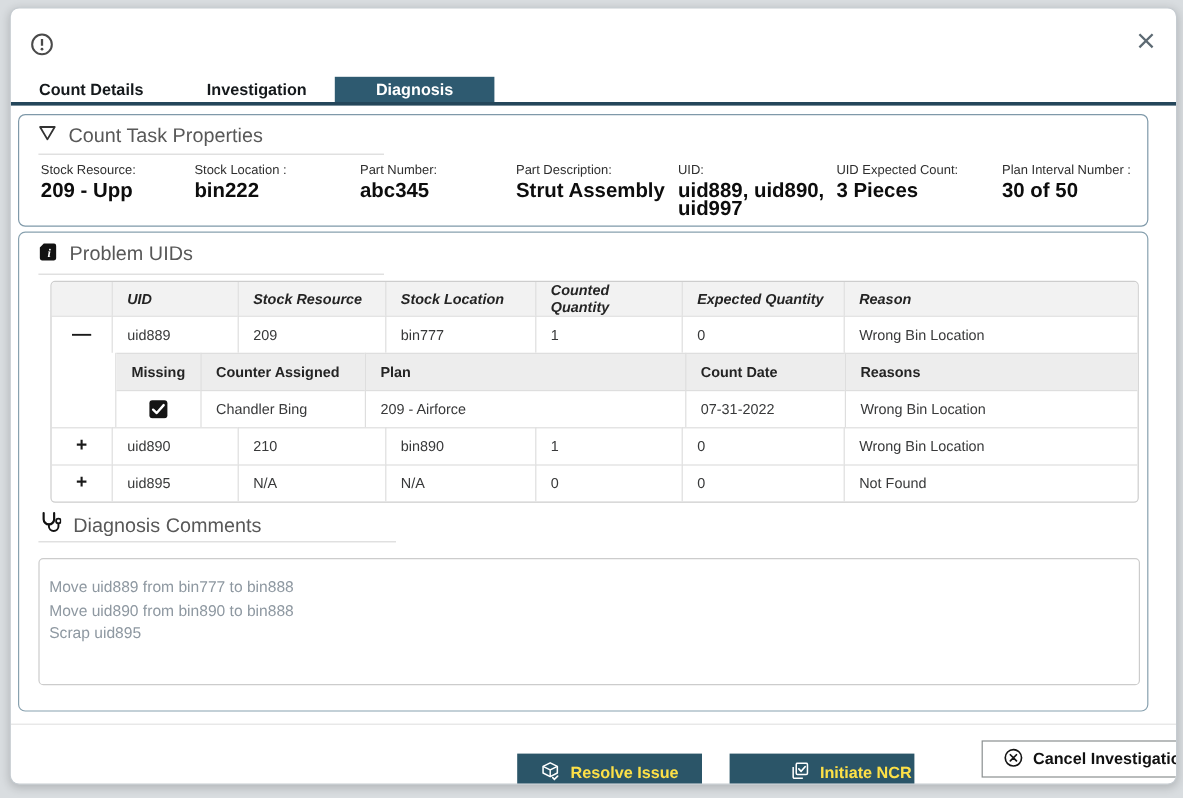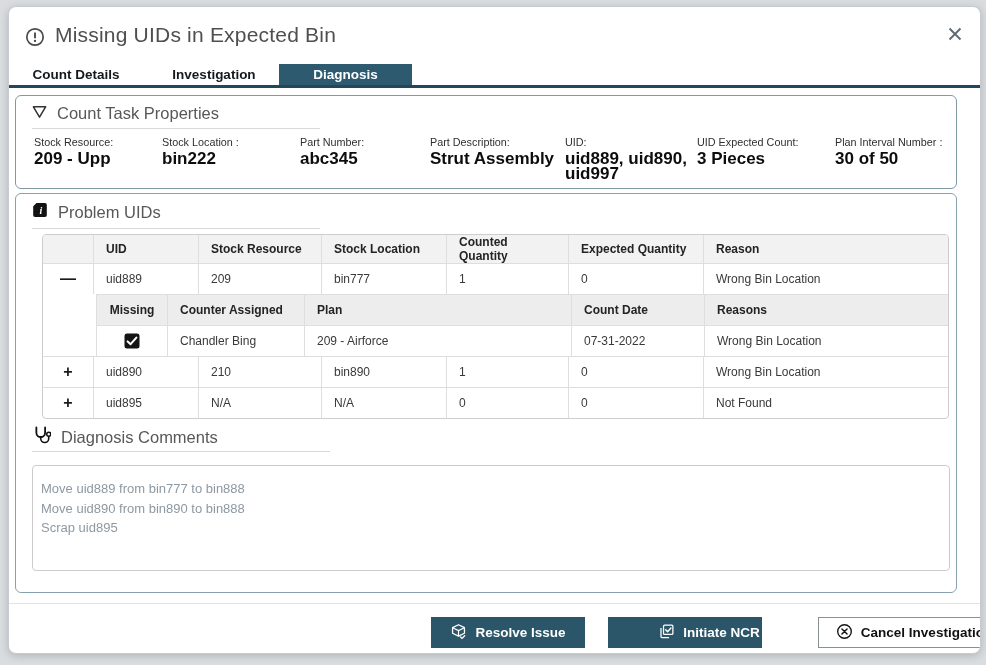--- a/index.html
+++ b/index.html
@@ -34,58 +34,57 @@
           grid-template-columns:128px 138px 130px 135px 132px 138px 1fr;}
   .field-label{font-size:10.8px;color:#2f2f2f;}
   .field-value{font-size:17px;font-weight:700;color:#0d0d0d;margin-top:3px;line-height:15px;max-width:125px;}
   
   .tbl{position:absolute;left:26px;top:40px;width:905px;border:1px solid #cdcdcd;border-radius:4px;
        overflow:hidden;background:#fff;color:#38393a;box-sizing:content-box;}
   .mrow{display:grid;grid-template-columns:50px 105px 123px 125px 122px 135px 1fr;}
   .mrow>div{height:30px;padding:0 12px;display:flex;align-items:center;
             border-top:1px solid #dedede;border-left:1px solid #dedede;font-size:12px;}
   .mrow>div:first-child{border-left:none;justify-content:center;padding:0;}
-  .mrow.head>div{height:28px;border-top:none;background:#f2f2f2;font-weight:700;color:#242424;}
+  .mrow.head>div{height:28px;border-top:none;background:#f2f2f2;font-weight:700;color:#242424;font-style:italic;}
   .expand-glyph{font-size:16px;font-weight:700;color:#1a1a1a;cursor:pointer;line-height:1;}
   .subwrap{display:flex;}
   .subspacer{width:53px;}
   .subtbl{flex:1;border-left:1px solid #dedede;}
   .srow{display:grid;grid-template-columns:70px 137px 267px 133px 1fr;}
   .srow>div{height:30px;padding:0 12px;display:flex;align-items:center;
             border-top:1px solid #dedede;border-left:1px solid #dedede;font-size:12px;}
   .srow>div:first-child{border-left:none;justify-content:center;padding:0;}
   .srow.shead>div{background:#ededed;font-weight:700;color:#242424;}
   .chk{width:16px;height:16px;display:inline-flex;cursor:pointer;}
   
   .cbox{position:absolute;left:16px;top:271px;width:918px;height:106px;border:1px solid #cccccc;
         border-radius:4px;box-sizing:border-box;padding:13px 8px;color:#8e98a1;font-size:13px;line-height:19.5px;cursor:text;}
   .cbox p{margin:0;}
   
   .footline{position:absolute;left:0;top:596px;width:100%;height:1px;background:#e3e3e3;}
   .btn{position:absolute;top:610px;height:31px;display:flex;align-items:center;justify-content:center;gap:8px;
        font-size:13.5px;font-weight:600;box-sizing:border-box;cursor:pointer;}
-  .btn.primary{background:#2b5568;color:#ffffff;}
+  .btn.primary{background:#2b5568;color:#fde047;margin-top:11px;}
   .btn.secondary{background:#fff;border:1px solid #8a8f90;color:#111;margin-left:40px;}
   .btn.b1{left:422px;width:154px;}
   .btn.b2{left:599px;width:154px;padding-left:48px;}
   .btn.b3{left:769px;width:192px;}
 </style>
 </head>
 <body>
 
 <div class="dialog">
 
   <span class="hdr-icon">
     <svg width="20" height="20" viewBox="0 0 20 20">
       <circle cx="10" cy="10" r="8.2" fill="none" stroke="#4a4a4a" stroke-width="1.7"></circle>
       <line x1="10" y1="5.4" x2="10" y2="11.2" stroke="#4a4a4a" stroke-width="1.9"></line>
       <circle cx="10" cy="14" r="1.15" fill="#4a4a4a"></circle>
     </svg>
   </span>
-  <div class="hdr-title">Missing UIDs in Expected Bin</div>
   <div class="close-btn">
     <span>
       <svg width="16" height="16" viewBox="0 0 16 16">
         <path d="M2.5 2.5 L13.5 13.5 M13.5 2.5 L2.5 13.5" stroke="#5d6a73" stroke-width="1.9" fill="none"></path>
       </svg>
     </span>
   </div>
 
   <div class="tab t1">Count Details</div>
   <div class="tab t2">Investigation</div>

